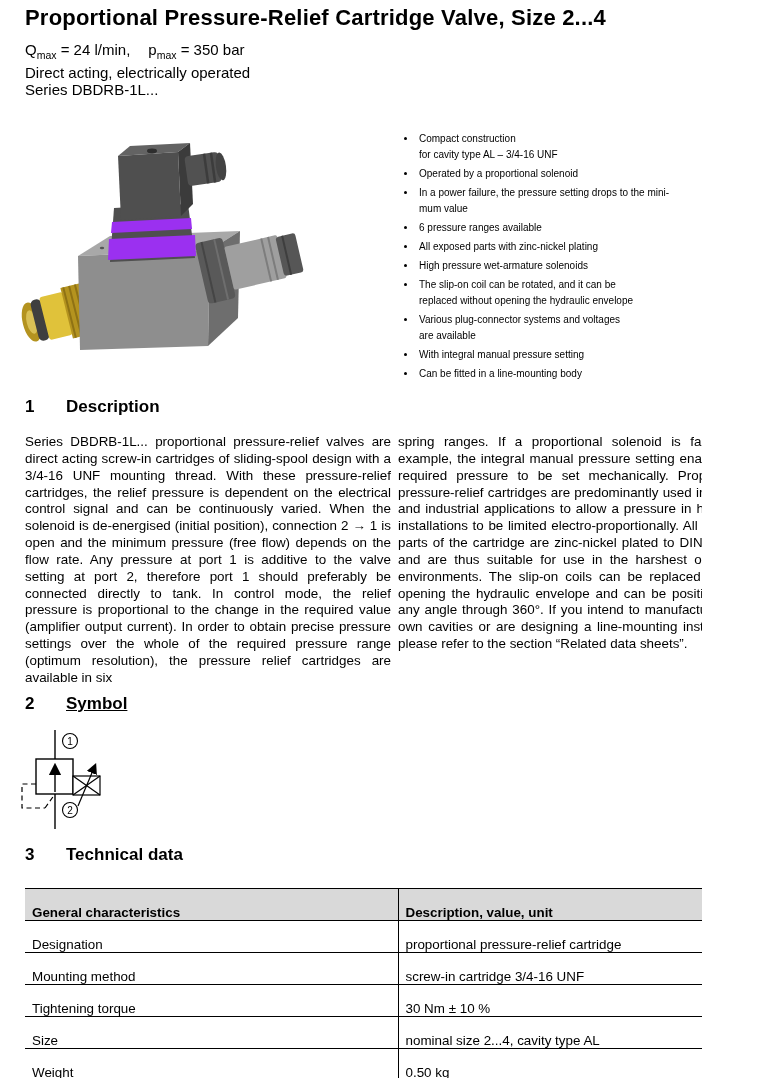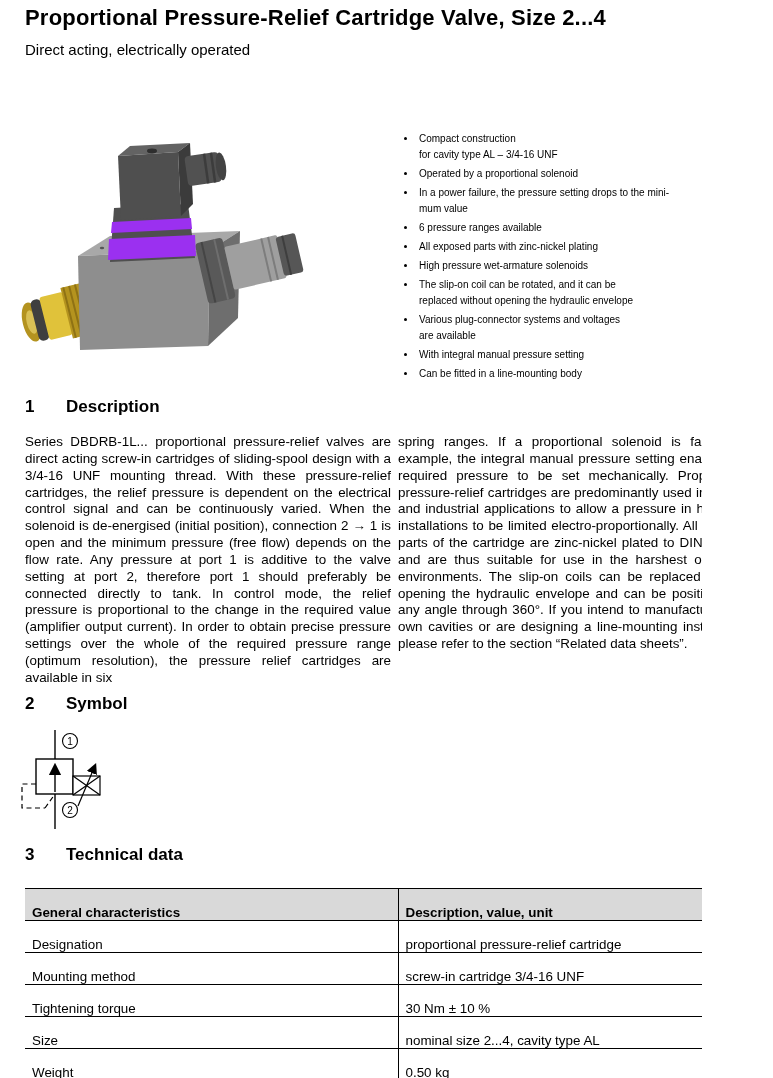--- a/index.html
+++ b/index.html
@@ -14,21 +14,21 @@
   .spec-gap { display:inline-block; width:18px; }
 
   .product-figure { position:absolute; left:18px; top:138px; width:290px; height:218px; }
 
   ul.features { position:absolute; left:404px; top:131px; width:356px; list-style:disc outside; padding-left:13px; font-size:10px; line-height:16px; }
   ul.features li { margin-bottom:3px; white-space:pre-line; padding-left:2px; }
 
   .section { position:absolute; font-size:17px; font-weight:700; }
   .section .num { display:inline-block; width:41px; }
   #section-description { left:25px; top:397px; }
-  #section-symbol { left:25px; top:694px; }
+  #section-symbol { left:25px; top:694px;text-decoration:underline; }
   #section-technical { left:25px; top:845px; }
 
   .desc-col { position:absolute; top:434px; font-size:13.4px; line-height:16.85px; text-align:justify; }
   #desc-left  { left:25px;  width:366px; }
   #desc-right { left:398px; width:352px; }
 
   .symbol-figure { position:absolute; left:18px; top:730px; width:130px; height:108px; }
   .symbol-figure text { font-size:10px; font-family:"Liberation Sans",sans-serif; }
 
   table.tech-table { position:absolute; left:25px; top:888px; width:731px; border-collapse:collapse; font-size:13.4px; table-layout:fixed; }
@@ -45,21 +45,25 @@
   .v-tube { fill:#9f9f9f; } .v-collar { fill:#595959; }
 </style>
 </head>
 <body>
 
 <div class="page">
 
   <h1 class="title">Proportional Pressure-Relief Cartridge Valve, Size 2...4</h1>
 
   <div class="subtitle">
+    <div>
+      <span><span>Q</span><sub>max</sub><span> = 24 l/min,</span></span><span class="spec-gap"></span><span><span>p</span><sub>max</sub><span> = 350 bar</span></span>
+    </div>
     <div>Direct acting, electrically operated</div>
+    <div>Series DBDRB-1L...</div>
   </div>
 
   <svg class="product-figure" viewBox="0 0 290 218" xmlns="http://www.w3.org/2000/svg">
 
     <g transform="rotate(-14 70 170)">
       <ellipse cx="12" cy="170" rx="9" ry="20" class="v-gold-dark"></ellipse>
       <ellipse cx="12" cy="170" rx="5" ry="12" fill="#d9c055"></ellipse>
       <rect x="15" y="149" width="11" height="42" rx="5" fill="#3f3f3f"></rect>
       <rect x="25" y="148" width="24" height="44" rx="3" class="v-gold"></rect>
       <rect x="48" y="144" width="36" height="52" class="v-gold-dark"></rect>

